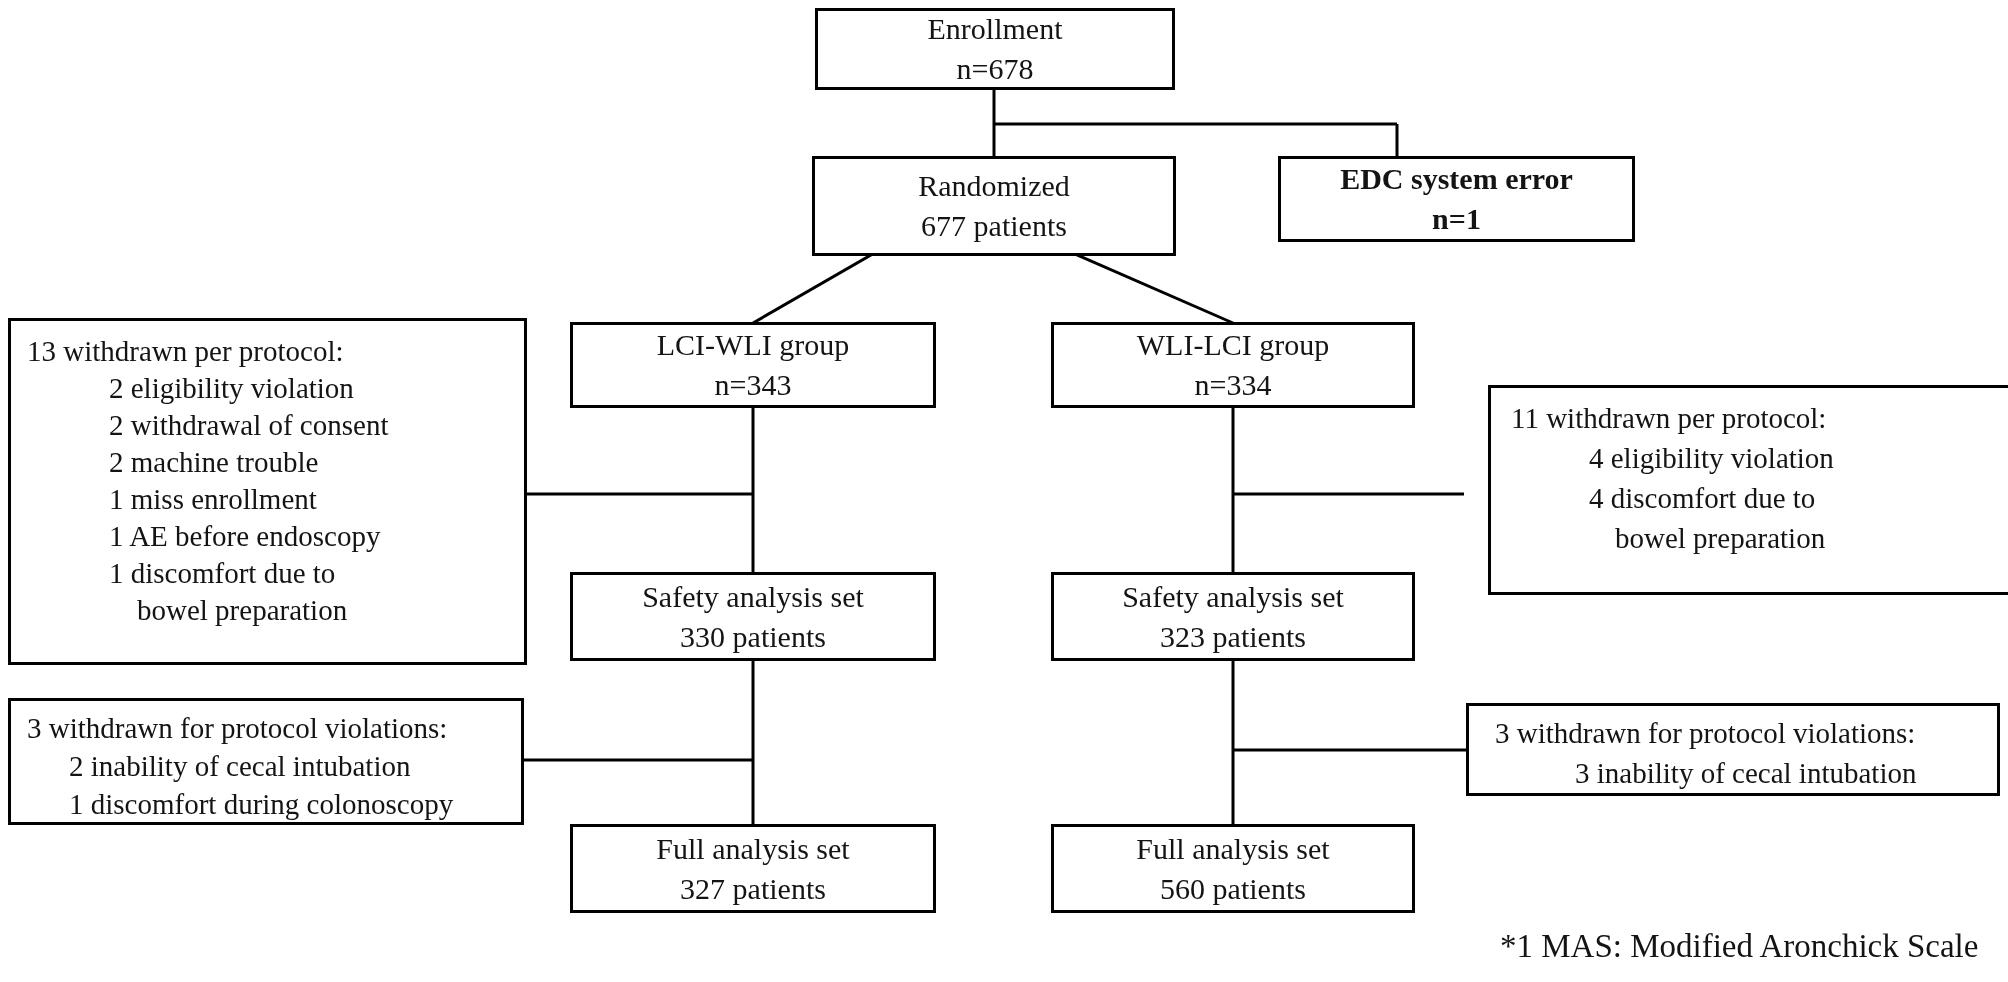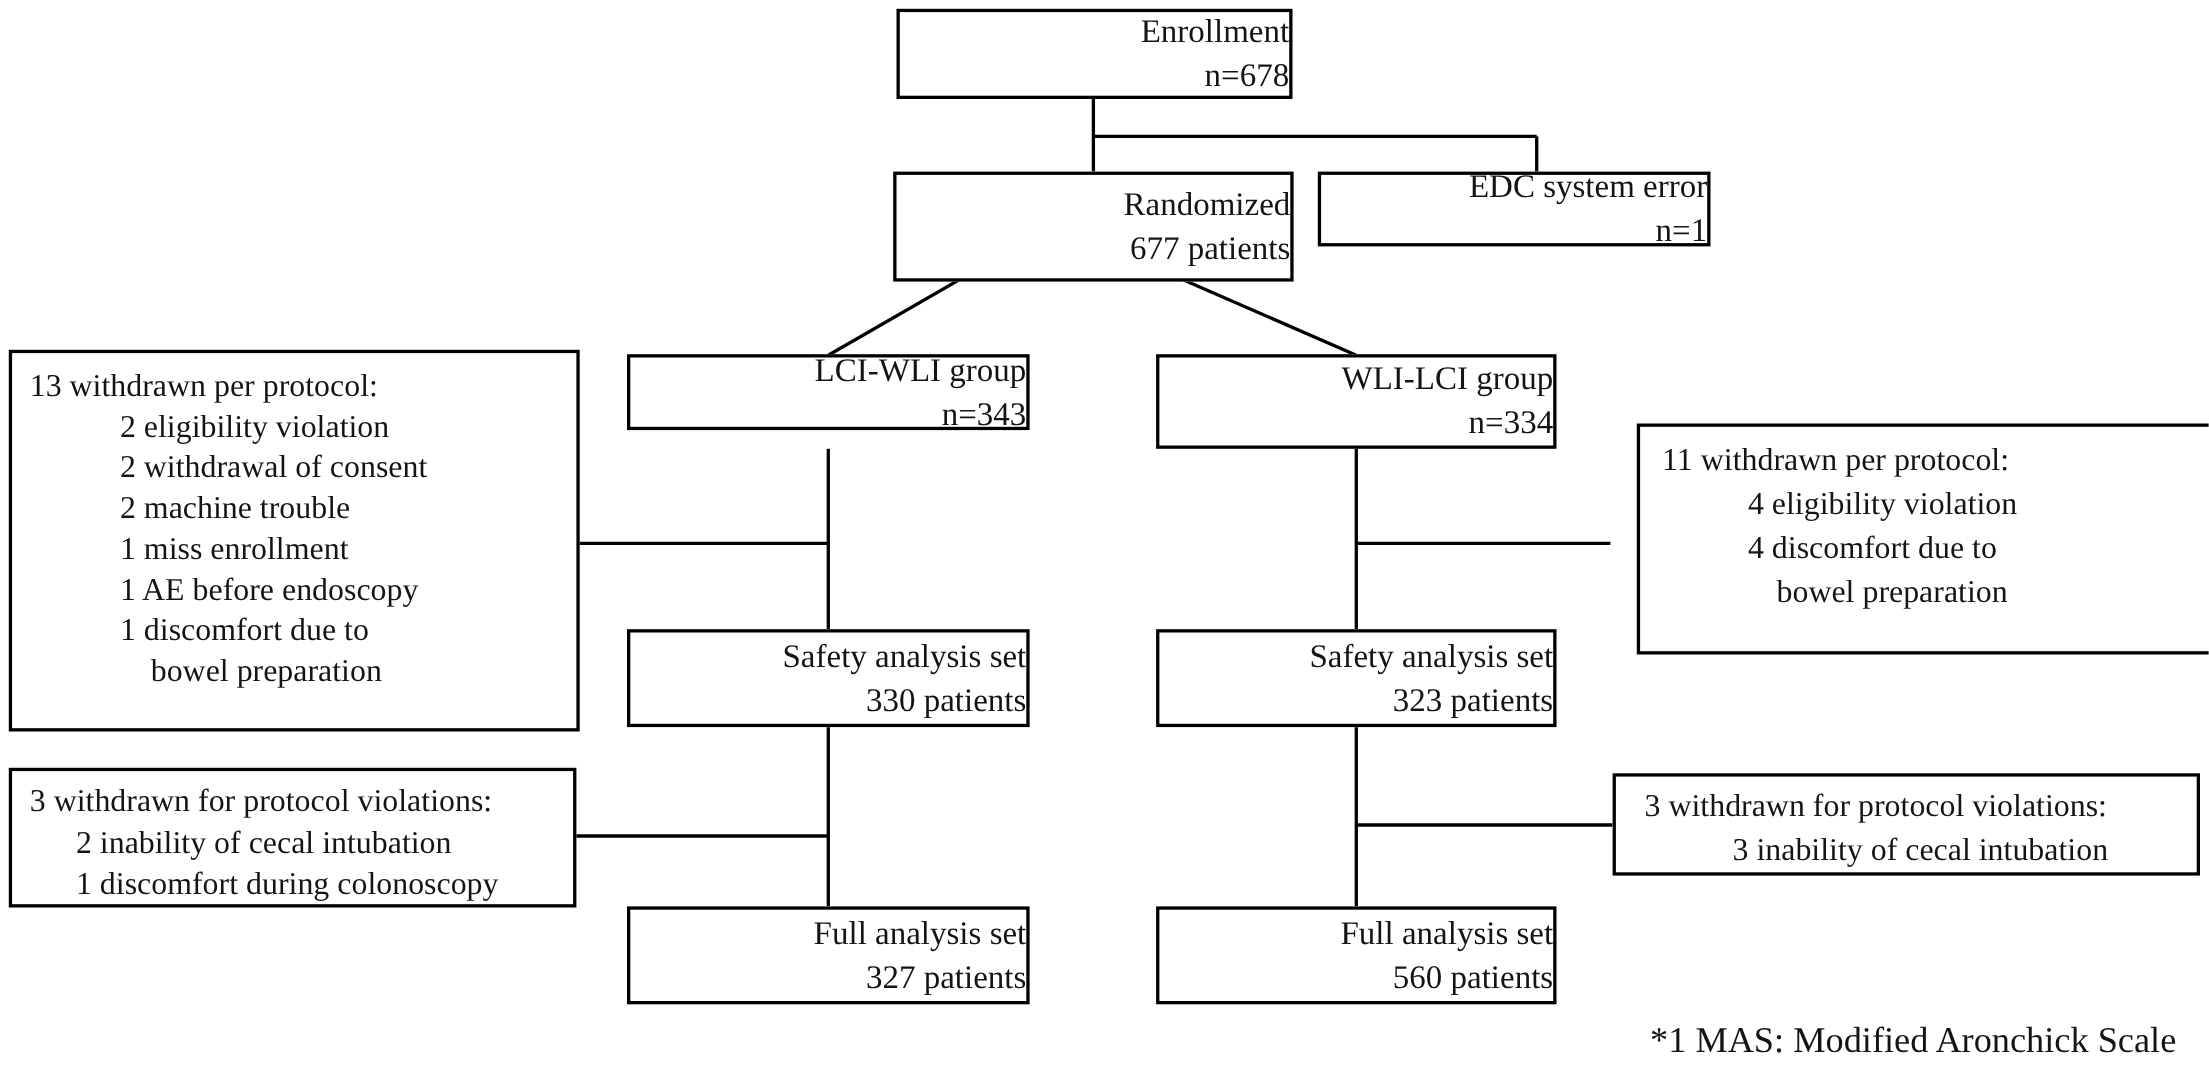--- a/index.html
+++ b/index.html
@@ -25,21 +25,21 @@
   .box {
     position: absolute;
     box-sizing: border-box;
     border: 3px solid #000000;
     background: #ffffff;
   }
   .node {
     display: flex;
     flex-direction: column;
     justify-content: center;
-    align-items: flex-end;
+    align-items: center;
     text-align: center;
     font-size: 30px;
     line-height: 40px;
   }
   .note {
     font-size: 29px;
   }
   .note .hdr { white-space: nowrap; }
   .note .item { white-space: nowrap; }
   .nw1 { padding: 12px 16px 0 16px; line-height: 37px; }
@@ -92,26 +92,26 @@
   <div class="box node" style="left:815px; top:8px; width:360px; height:82px;">
     <div>Enrollment</div>
     <div>n=678</div>
   </div>
 
   <div class="box node" style="left:812px; top:156px; width:364px; height:100px;">
     <div>Randomized</div>
     <div>677 patients</div>
   </div>
 
-  <div class="box node" style="left:1198px; top:156px; width:357px; height:68px;">
+  <div class="box node" style="left:1278px; top:156px; width:357px; height:86px;font-weight:bold;">
     <div>EDC system error</div>
     <div>n=1</div>
   </div>
 
-  <div class="box node" style="left:570px; top:322px; width:366px; height:69px;">
+  <div class="box node" style="left:570px; top:322px; width:366px; height:86px;">
     <div>LCI-WLI group</div>
     <div>n=343</div>
   </div>
 
   <div class="box node" style="left:1051px; top:322px; width:364px; height:86px;">
     <div>WLI-LCI group</div>
     <div>n=334</div>
   </div>
 
   <div class="box note nw1" style="left:8px; top:318px; width:519px; height:347px;">

